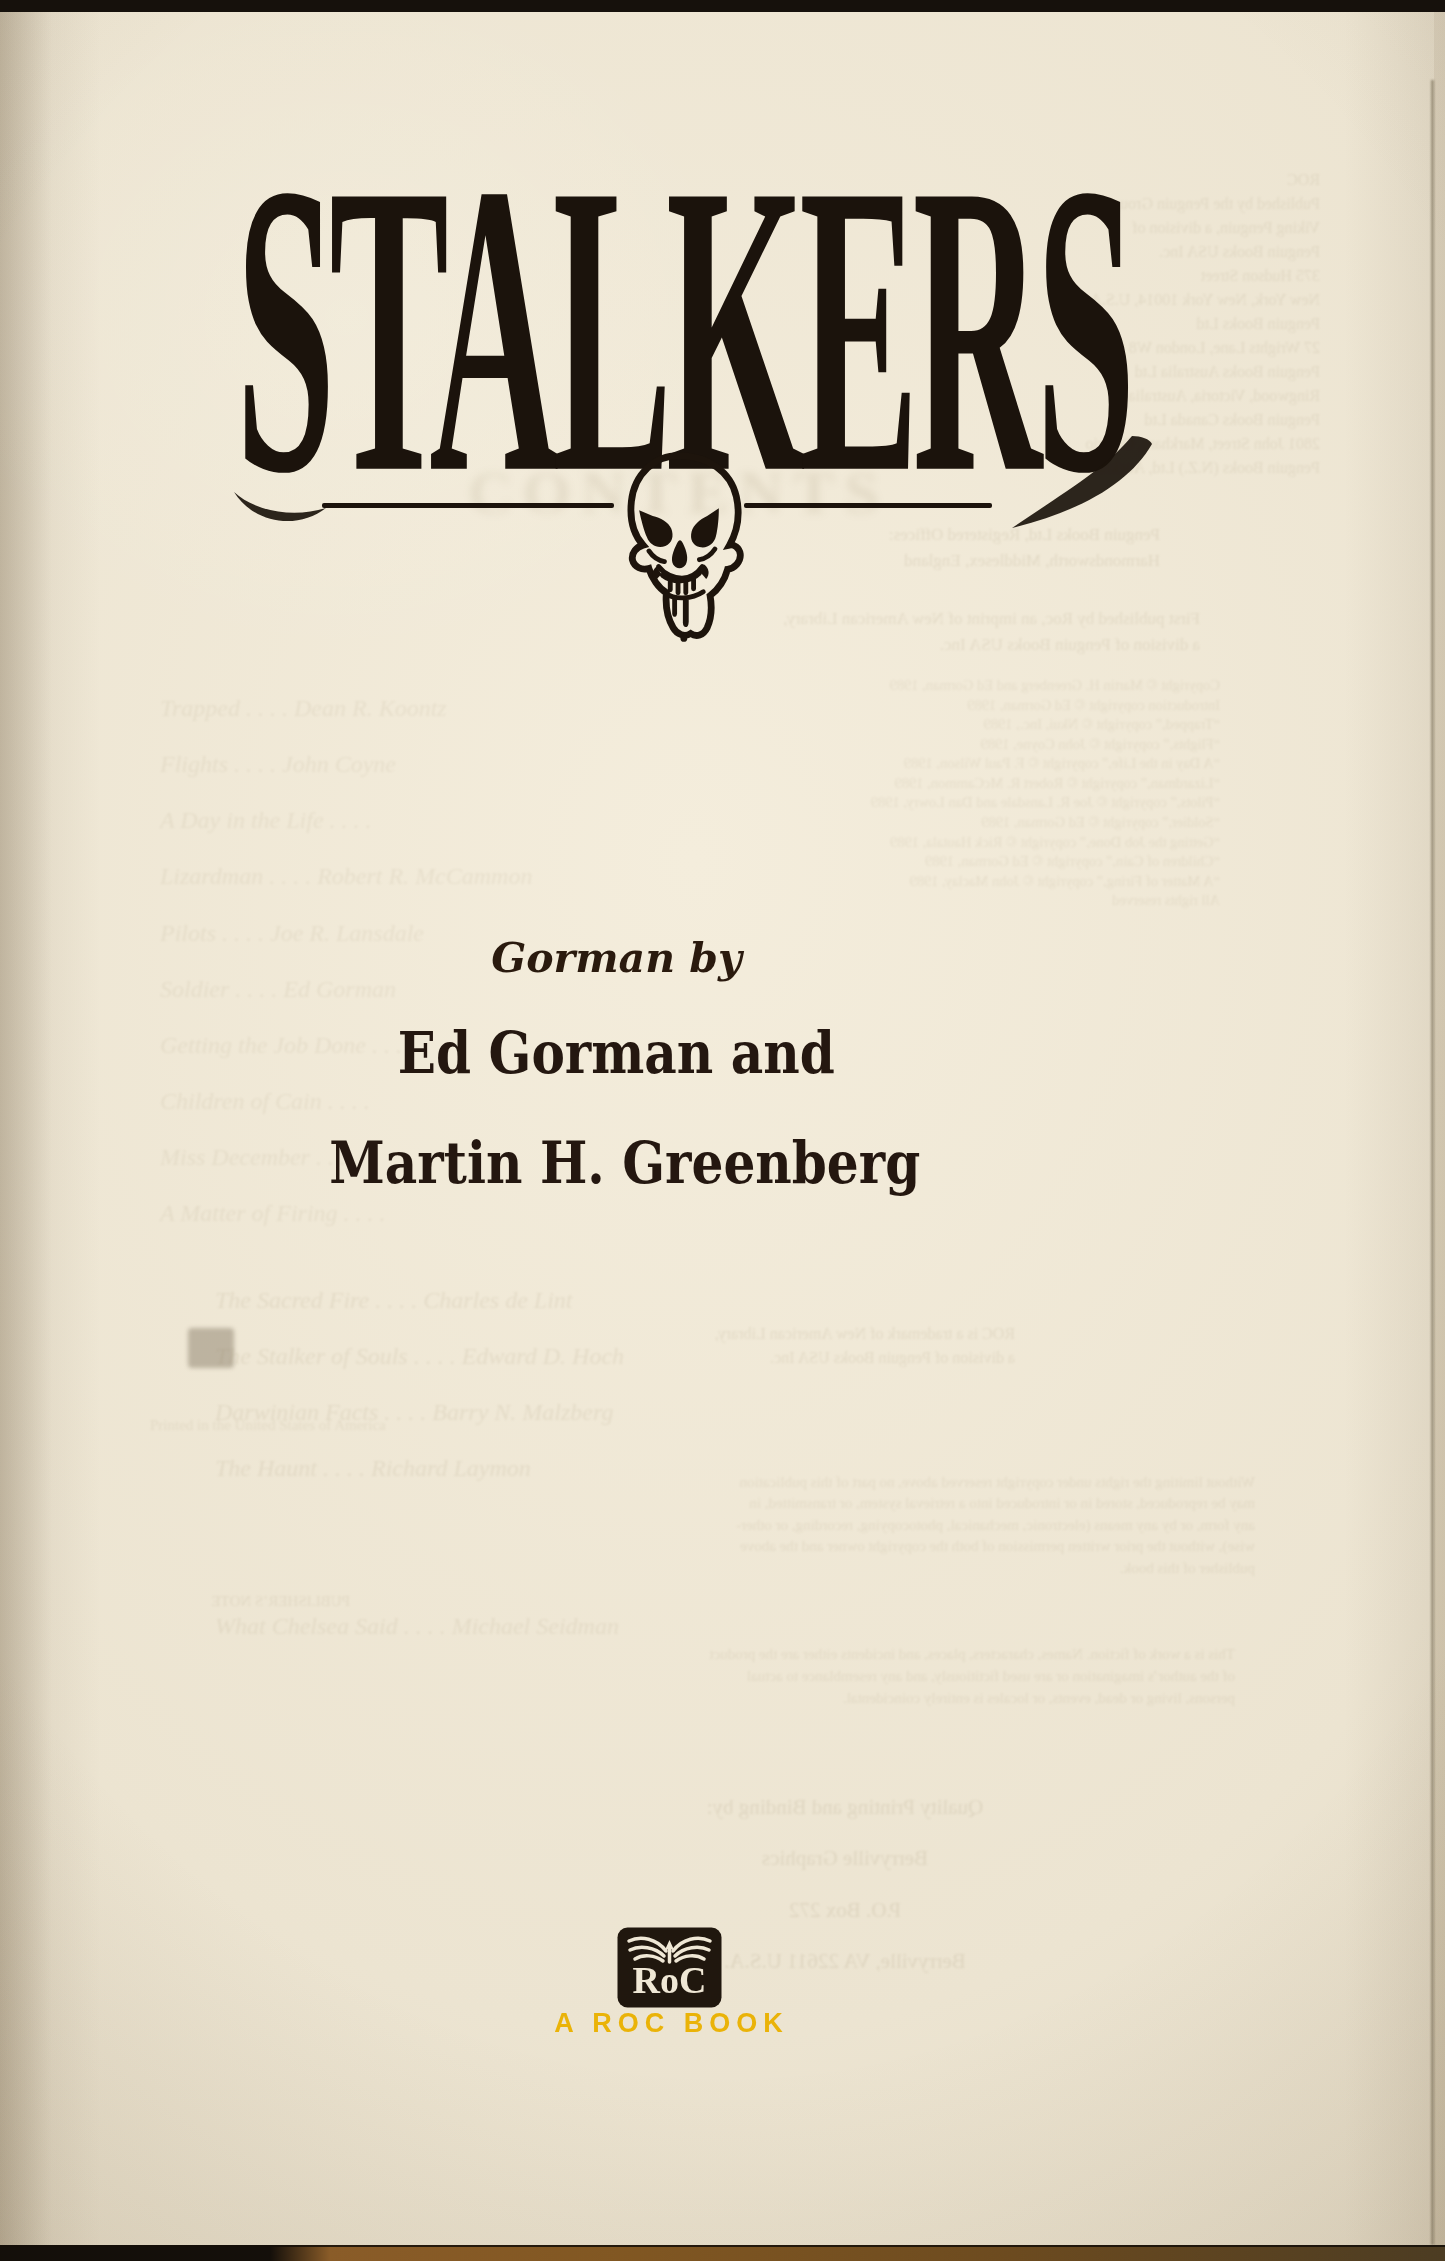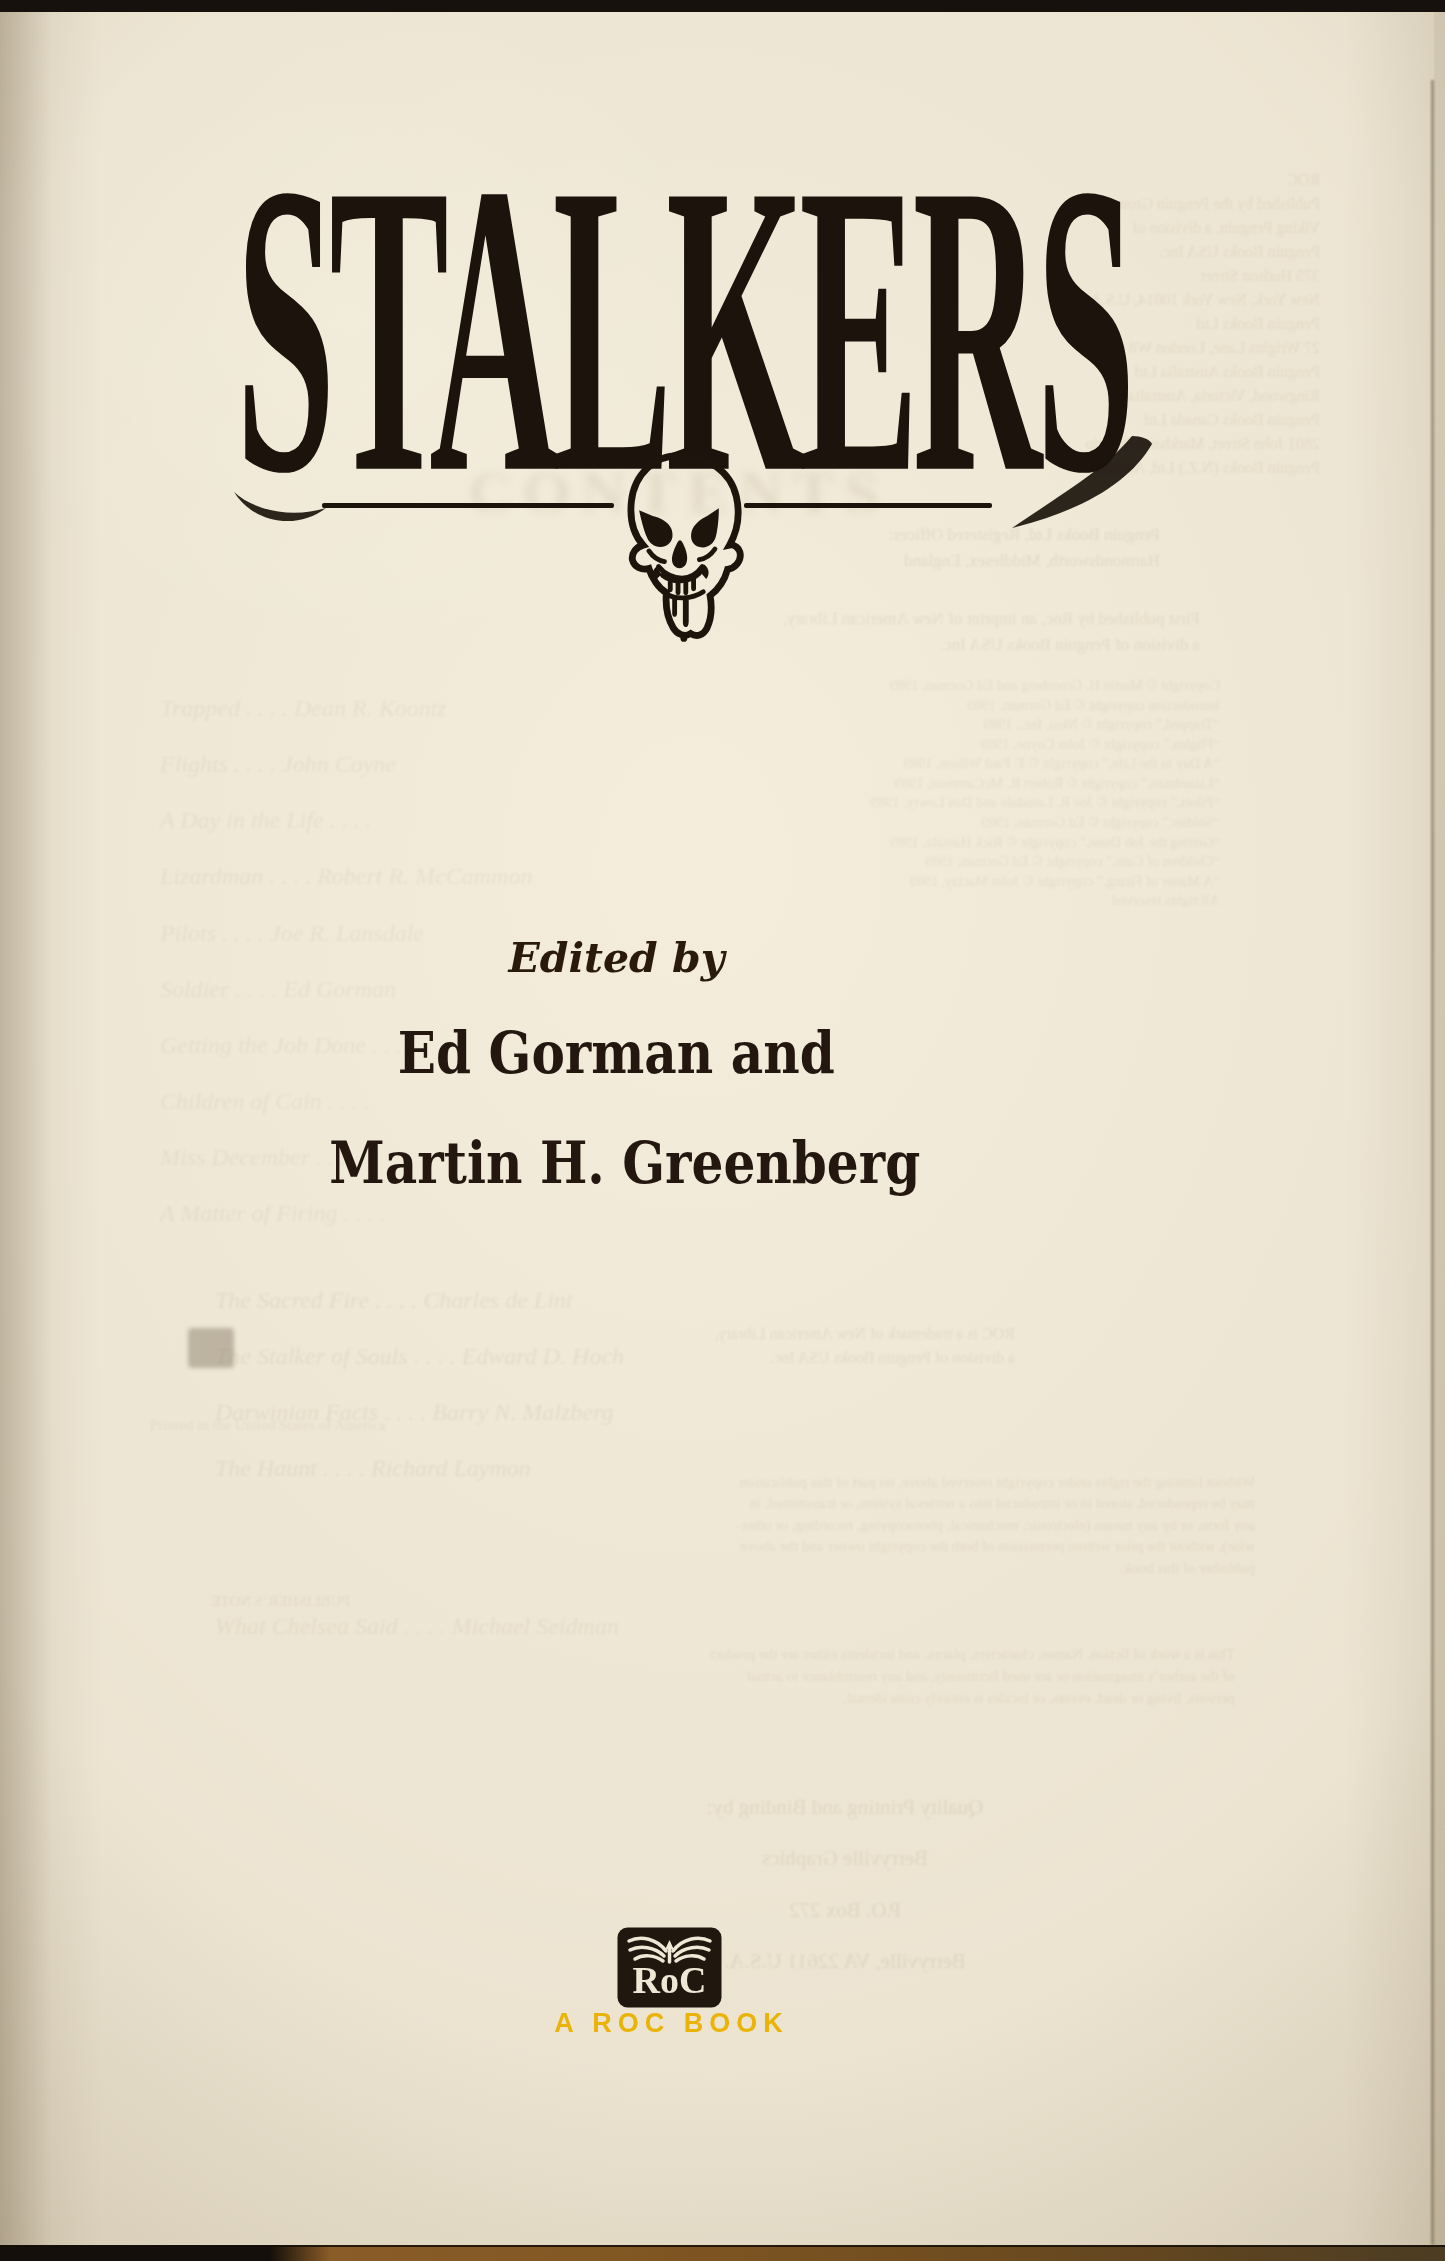--- a/index.html
+++ b/index.html
@@ -177,21 +177,21 @@
       <path d="M73 100 C69 108 66 116 69 122 C72 127 79 127 82 122 C85 116 83 108 79 100 C77 96 75 96 73 100 Z"></path>
       <path d="M52 124 C47 128 46 134 50 139 L57 132 Z"></path>
       <path d="M101 122 C106 126 107 132 103 137 L97 130 Z"></path>
       <path d="M68 155 L68 172 C68 177 73 177 73 172 L73 156 Z"></path>
       <path d="M79 158 L79 182 C79 188 85 188 85 181 L85 158 Z"></path>
       <circle cx="80" cy="198" r="3.5"></circle>
     </g>
   </svg>
 
   <div class="center-row" style="left:-106px;top:934px;">
-    <div class="edited-by">Edited by</div>
+    <div class="edited-by">Gorman by</div>
   </div>
   <div class="center-row" style="left:-106px;top:1019px;">
     <div class="editor-name">Ed Gorman and</div>
   </div>
   <div class="center-row" style="left:-98px;top:1129px;">
     <div class="editor-name">Martin H. Greenberg</div>
   </div>
 
   <svg style="position:absolute;left:616px;top:1926px;" width="107" height="83" viewBox="0 0 107 83">
     <rect x="1.5" y="1.5" width="104" height="80" rx="10" fill="#20170e"></rect>

